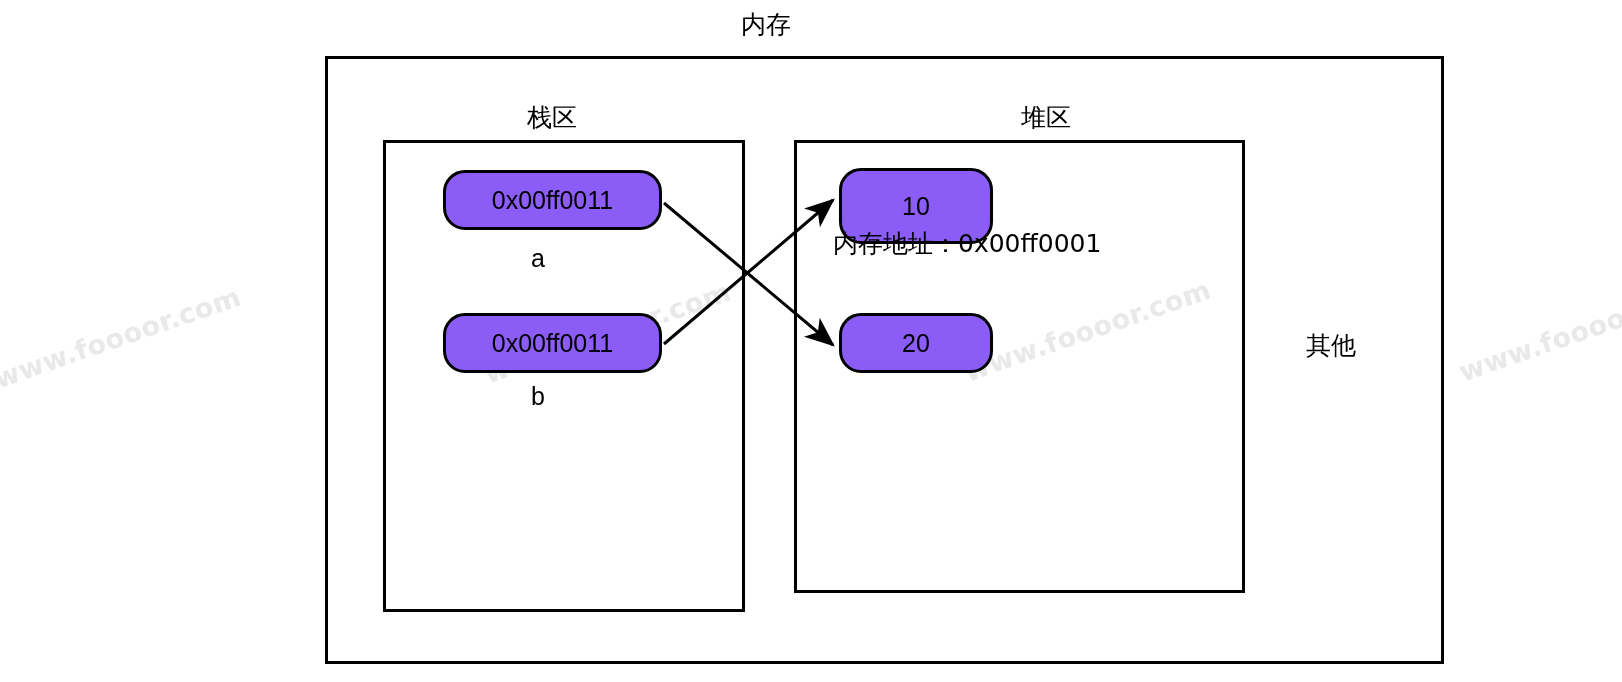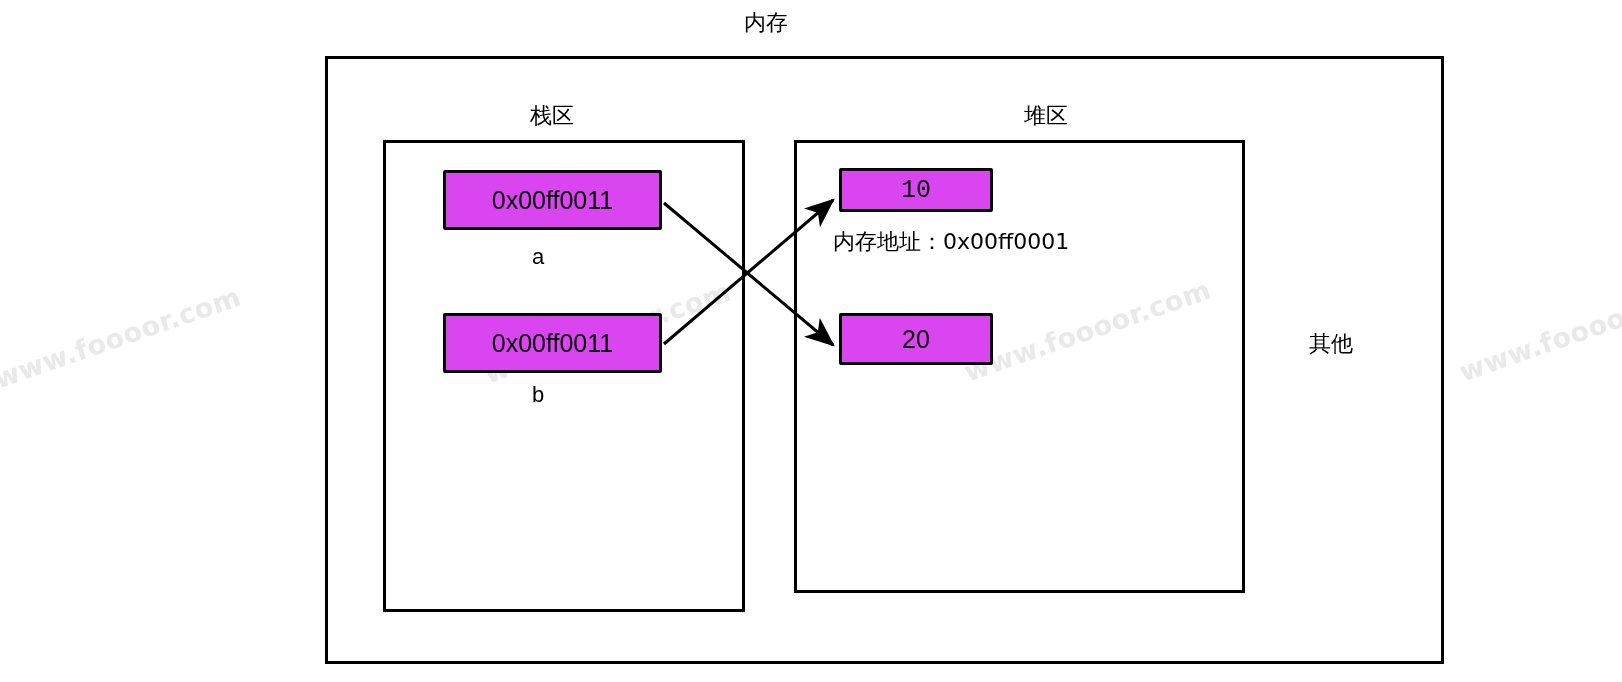--- a/index.html
+++ b/index.html
@@ -36,35 +36,35 @@
     position: absolute;
     border: 3px solid #000000;
     box-sizing: border-box;
     background: transparent;
   }
 
   
   .node {
     position: absolute;
     border: 3px solid #000000;
-    border-radius: 2px;
+    border-radius: 22px;
     box-sizing: border-box;
-    background: #d946ef;
+    background: #8b5cf6;
     display: flex;
     align-items: center;
     justify-content: center;
     font-size: 25px;
     color: #000000;
   }
 
   
   .lbl {
     position: absolute;
     white-space: nowrap;
-    font-size: 22px;
+    font-size: 25px;
     line-height: 1;
     color: #000000;
   }
   .lbl.center {
     transform: translateX(-50%);
   }
   .lbl.cn {
     font-family: "DejaVu Sans", "Liberation Sans", sans-serif;
   }
 
@@ -101,26 +101,26 @@
   <div class="lbl center" style="left:538px; top:246px;">a</div>
 
   <div class="node" style="left:443px; top:313px; width:219px; height:60px;">
     <span>0x00ff0011</span>
   </div>
   <div class="lbl center" style="left:538px; top:384px;">b</div>
 
   <div class="lbl center cn" style="left:1014px; top:105px;margin-left:32px;">堆区</div>
   <div class="rect-outline" style="left:794px; top:140px; width:451px; height:453px;"></div>
 
-  <div class="node" style="left:839px; top:168px; width:154px; height:44px;font-family:Liberation Mono, monospace;">
+  <div class="node" style="left:839px; top:168px; width:154px; height:76px;">
     <span>10</span>
   </div>
   <div class="lbl cn" style="left:833px; top:231px;">内存地址：0x00ff0001</div>
 
-  <div class="node" style="left:839px; top:313px; width:154px; height:52px;">
+  <div class="node" style="left:839px; top:313px; width:154px; height:60px;">
     <span>20</span>
   </div>
 
   <div class="lbl center cn" style="left:1331px; top:333px;">其他</div>
 
   <svg id="arrow-layer" viewBox="0 0 1622 682" xmlns="http://www.w3.org/2000/svg">
     <defs>
       <marker id="ah" markerWidth="11" markerHeight="11" refX="9.2" refY="4.1" orient="auto" markerUnits="strokeWidth">
         <path d="M0,0 L10,4.1 L0,8.2 L2.6,4.1 Z" fill="#000000"></path>
       </marker>

